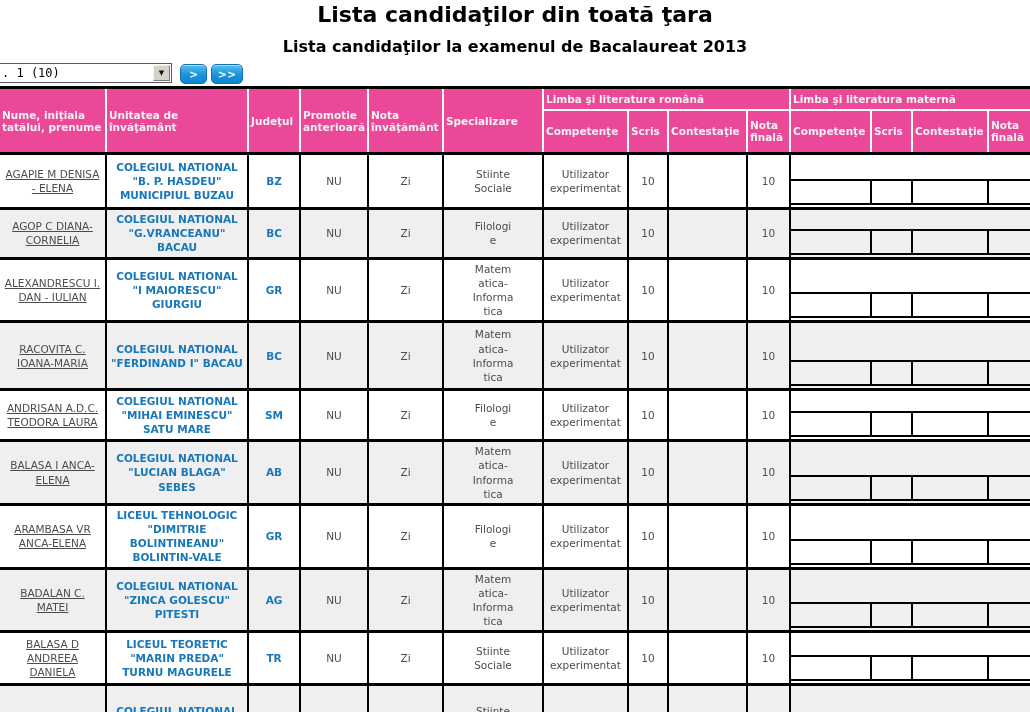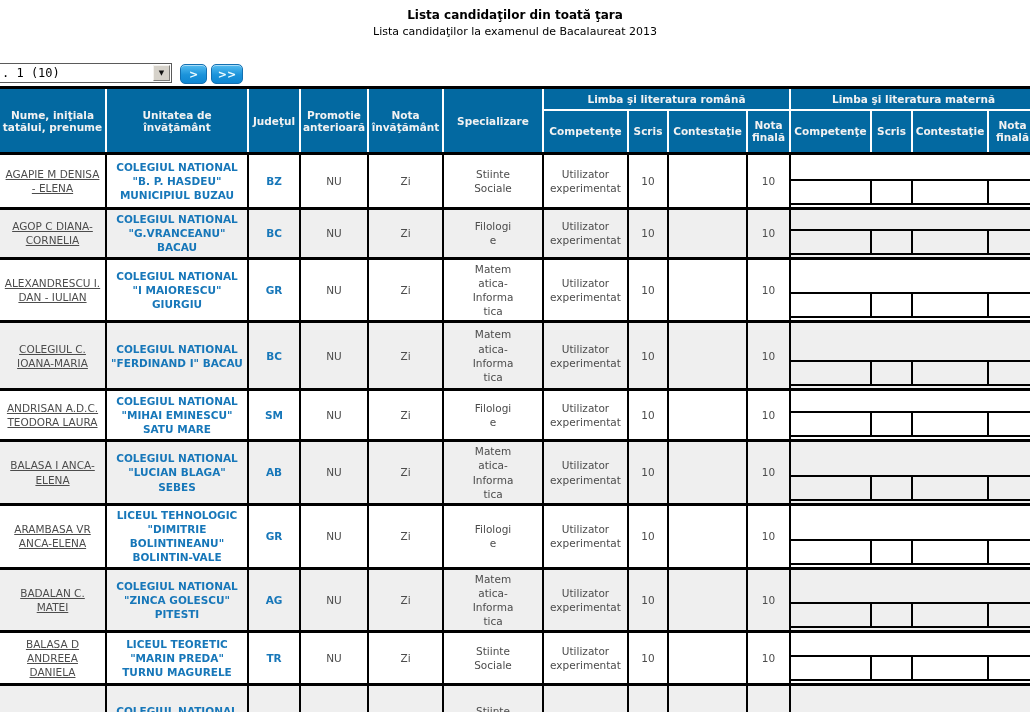--- a/index.html
+++ b/index.html
@@ -6,22 +6,22 @@
     margin: 0; padding: 0;
     width: 1030px; height: 712px;
     overflow: hidden;
     background: #ffffff;
     font-family: "DejaVu Sans", sans-serif;
   }
   .page { position: relative; width: 1030px; height: 712px; }
 
   
   .titles { text-align: center; padding-top: 5px; color: #000; }
-  .titles h1 { margin: 0; font-size: 12px; font-weight: bold; line-height: 20px; }
-  .titles .sub { margin: 0; font-size: 11px; font-weight: normal; line-height: 14px; }
+  .titles h1 { margin: 0; font-size: 22px; font-weight: bold; line-height: 20px; }
+  .titles .sub { margin: 15px; font-size: 16px; font-weight: bold; line-height: 14px; }
 
   
   .toolbar { position: absolute; left: 0; top: 62px; height: 22px; }
   .page-select {
     position: absolute; left: -2px; top: 1px;
     width: 174px; height: 20px;
     background: #fff;
     border: 1px solid #5a5a5a;
     box-sizing: border-box;
     display: flex; align-items: center;
@@ -55,25 +55,25 @@
 
   
   table.candidates {
     position: absolute; left: 0; top: 86px;
     width: 1036px;
     border-collapse: collapse;
     table-layout: fixed;
     border-top: 3px solid #000;
   }
   th {
-    background: #0369a1; color: #f2f2f2;
+    background: #ec4899; color: #f2f2f2;
     font-size: 10.5px; font-weight: bold;
     border-left: 2px solid #fff;
     border-top: 2px solid #fff;
-    padding: 2px; text-align: center; vertical-align: middle;
+    padding: 2px; text-align: left; vertical-align: middle;
     overflow: hidden;
   }
   thead tr:first-child th { border-top: none; }
   th.first { border-left: none; }
   thead tr.group-row { height: 22px; }
   thead tr.sub-row { height: 44px; }
 
   td {
     border-left: 2px solid #000;
     border-top: 3px solid #000;
@@ -233,21 +233,21 @@
           <td class="maternal" colspan="4">
             <div class="mat-row">
               <div class="mat-cell c1"></div>
               <div class="mat-cell c2"></div>
               <div class="mat-cell c3"></div>
               <div class="mat-cell c4"></div>
             </div>
           </td>
         </tr>
         <tr class="alt">
-          <td>COLEGIUL C. IOANA-MARIA</td>
+          <td>RACOVITA C. IOANA-MARIA</td>
           <td><a href="#" class="school-link">COLEGIUL NATIONAL "FERDINAND I" BACAU</a></td>
           <td><a href="#" class="county-link">BC</a></td>
           <td>NU</td>
           <td>Zi</td>
           <td class="spec-cell">Matematica-Informatica</td>
           <td>Utilizator experimentat</td>
           <td>10</td>
           <td></td>
           <td>10</td>
           <td class="maternal" colspan="4">

